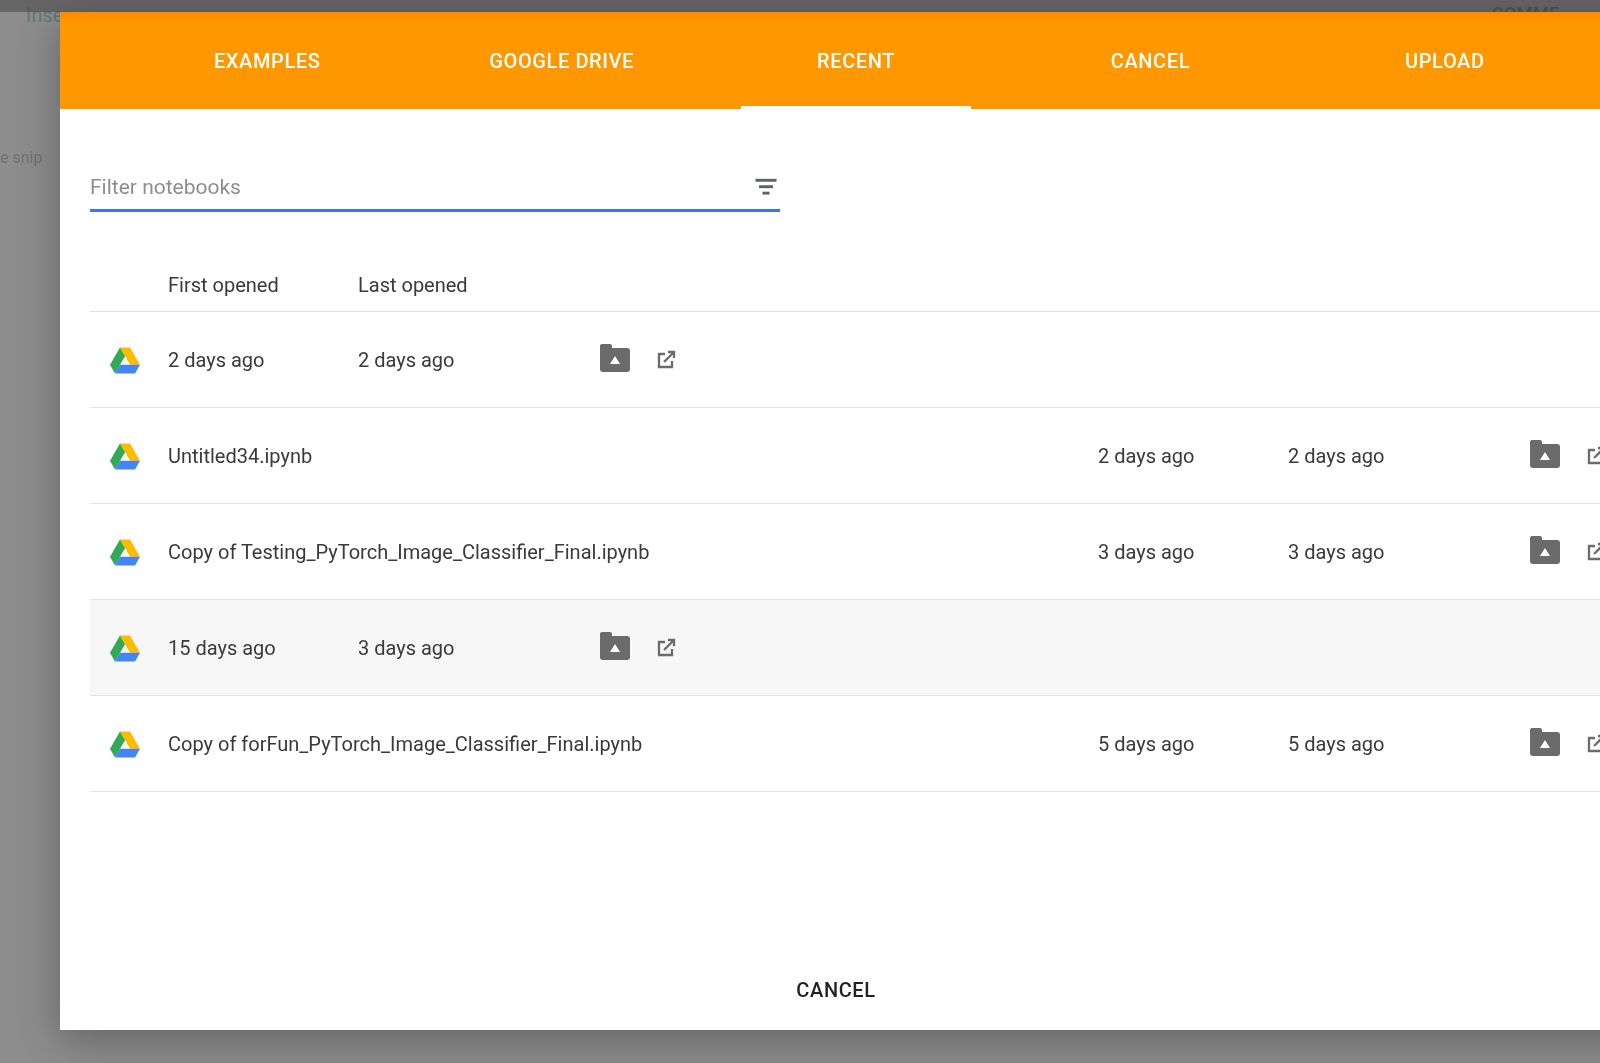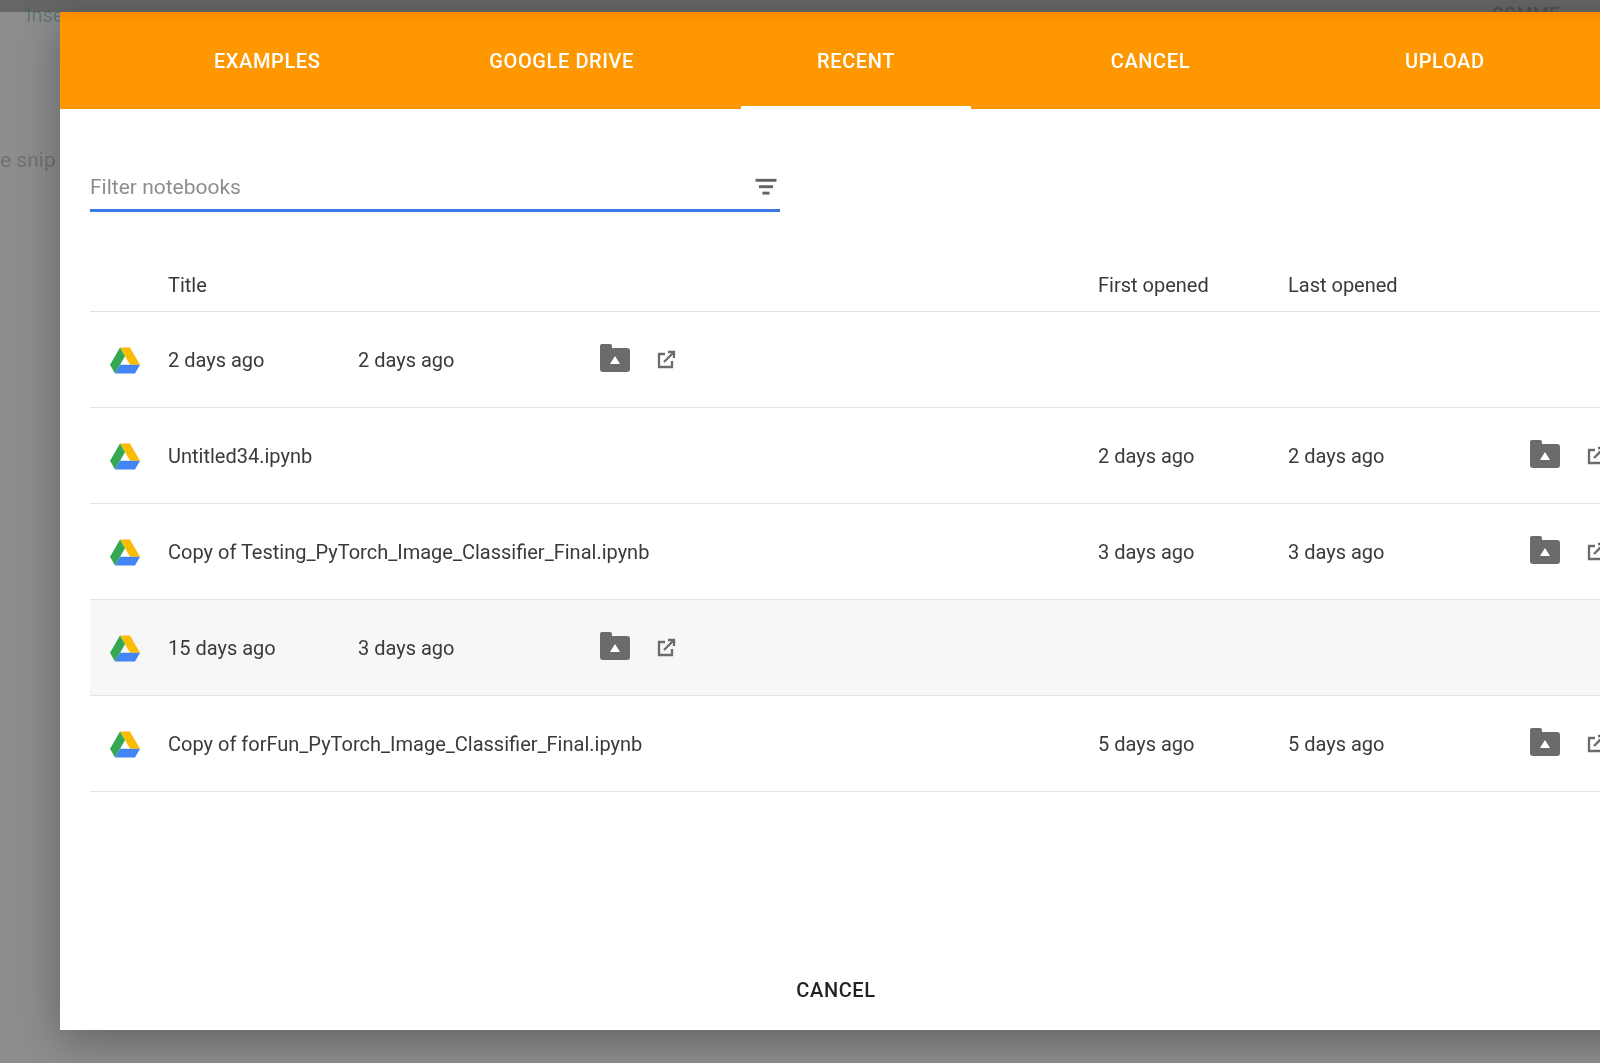--- a/index.html
+++ b/index.html
@@ -18,21 +18,21 @@
   }
   .bg-header {
     position: absolute;
     top: 0; left: 0; right: 0;
     height: 12px;
     background: #9a9a9a;
   }
   .bg-text1 { position:absolute; top:3px; left:26px; color:#0f766e; font-size:20px; opacity:.4 }
   .bg-text2 { position:absolute; top:3px; right:40px; color:#222; font-size:18px; opacity:.4; font-weight:500; letter-spacing:.5px }
   .bg-text3 { position:absolute; top:72px; right:20px; color:#1d4ed8; font-size:19px; opacity:.3; font-weight:400; letter-spacing:.5px }
-  .bg-text4 { position:absolute; top:148px; left:0; color:#222; font-size:21px; opacity:.3 }
+  .bg-text4 { position:absolute; top:148px; left:0; color:#222; font-size:16px; opacity:.3 }
   .bg-text5 { position:absolute; top:640px; right:0; color:#000; font-size:22px; font-family:monospace; opacity:.3 }
   .bg-text6 { position:absolute; top:907px; right:0; color:#000; font-size:22px; font-family:monospace; opacity:.3 }
 
   .backdrop {
     position: absolute;
     inset: 0;
     background: rgba(60,60,60,0.55);
   }
 
   .dialog {
@@ -223,21 +223,20 @@
           <rect x="6" y="10.5" width="12" height="2.5"></rect>
           <rect x="9" y="16" width="6" height="2.5"></rect>
         </svg>
       </span>
     </div>
 
     <div class="table">
 
       <div class="row header">
         <div class="col-icon"></div>
-        <div class="cell col-title">Title</div>
         <div class="cell col-first">First opened</div>
         <div class="cell col-last">Last opened</div>
         <div class="col-actions"></div>
       </div>
 
       <div class="row">
         <div class="col-icon">
           <span class="drive-logo">
             <svg viewBox="0 0 87 78">
                 <polygon fill="#FBBC04" points="29,0 58,0 87,50 58,50"></polygon>

